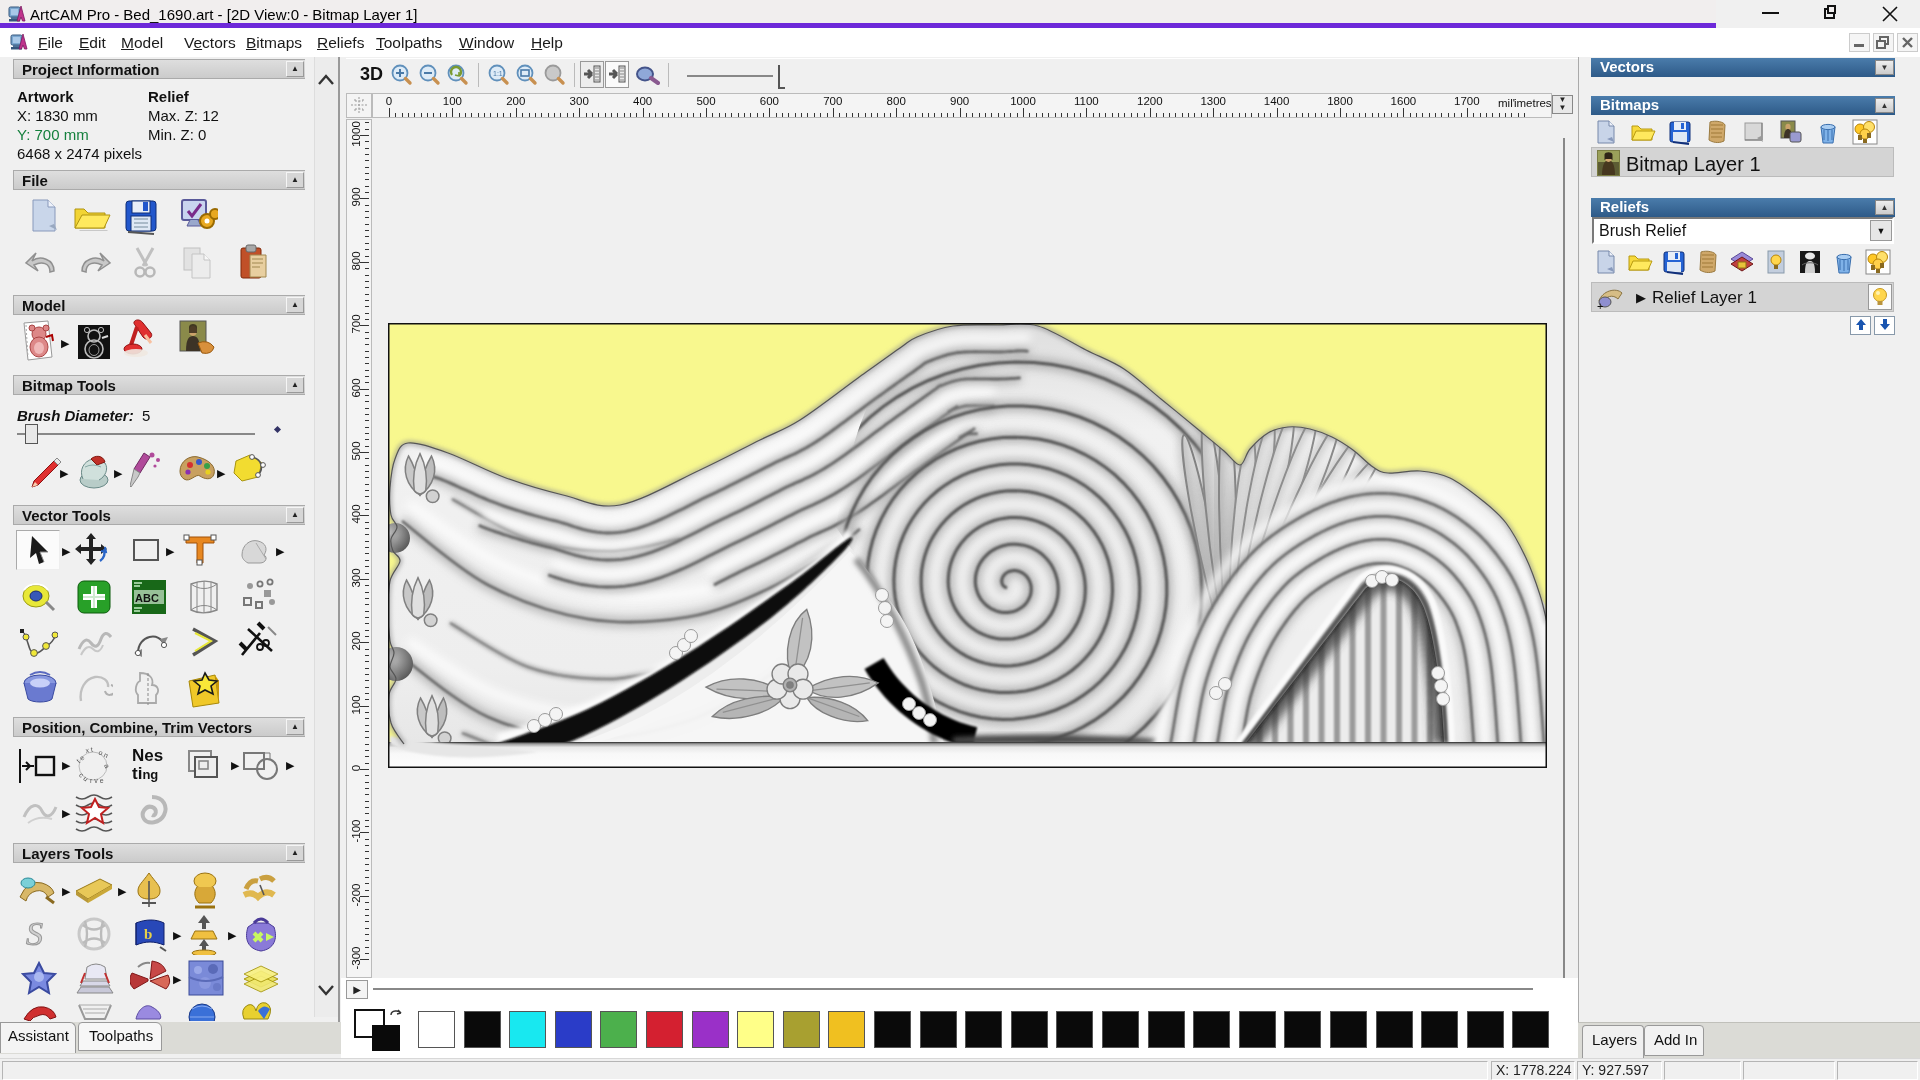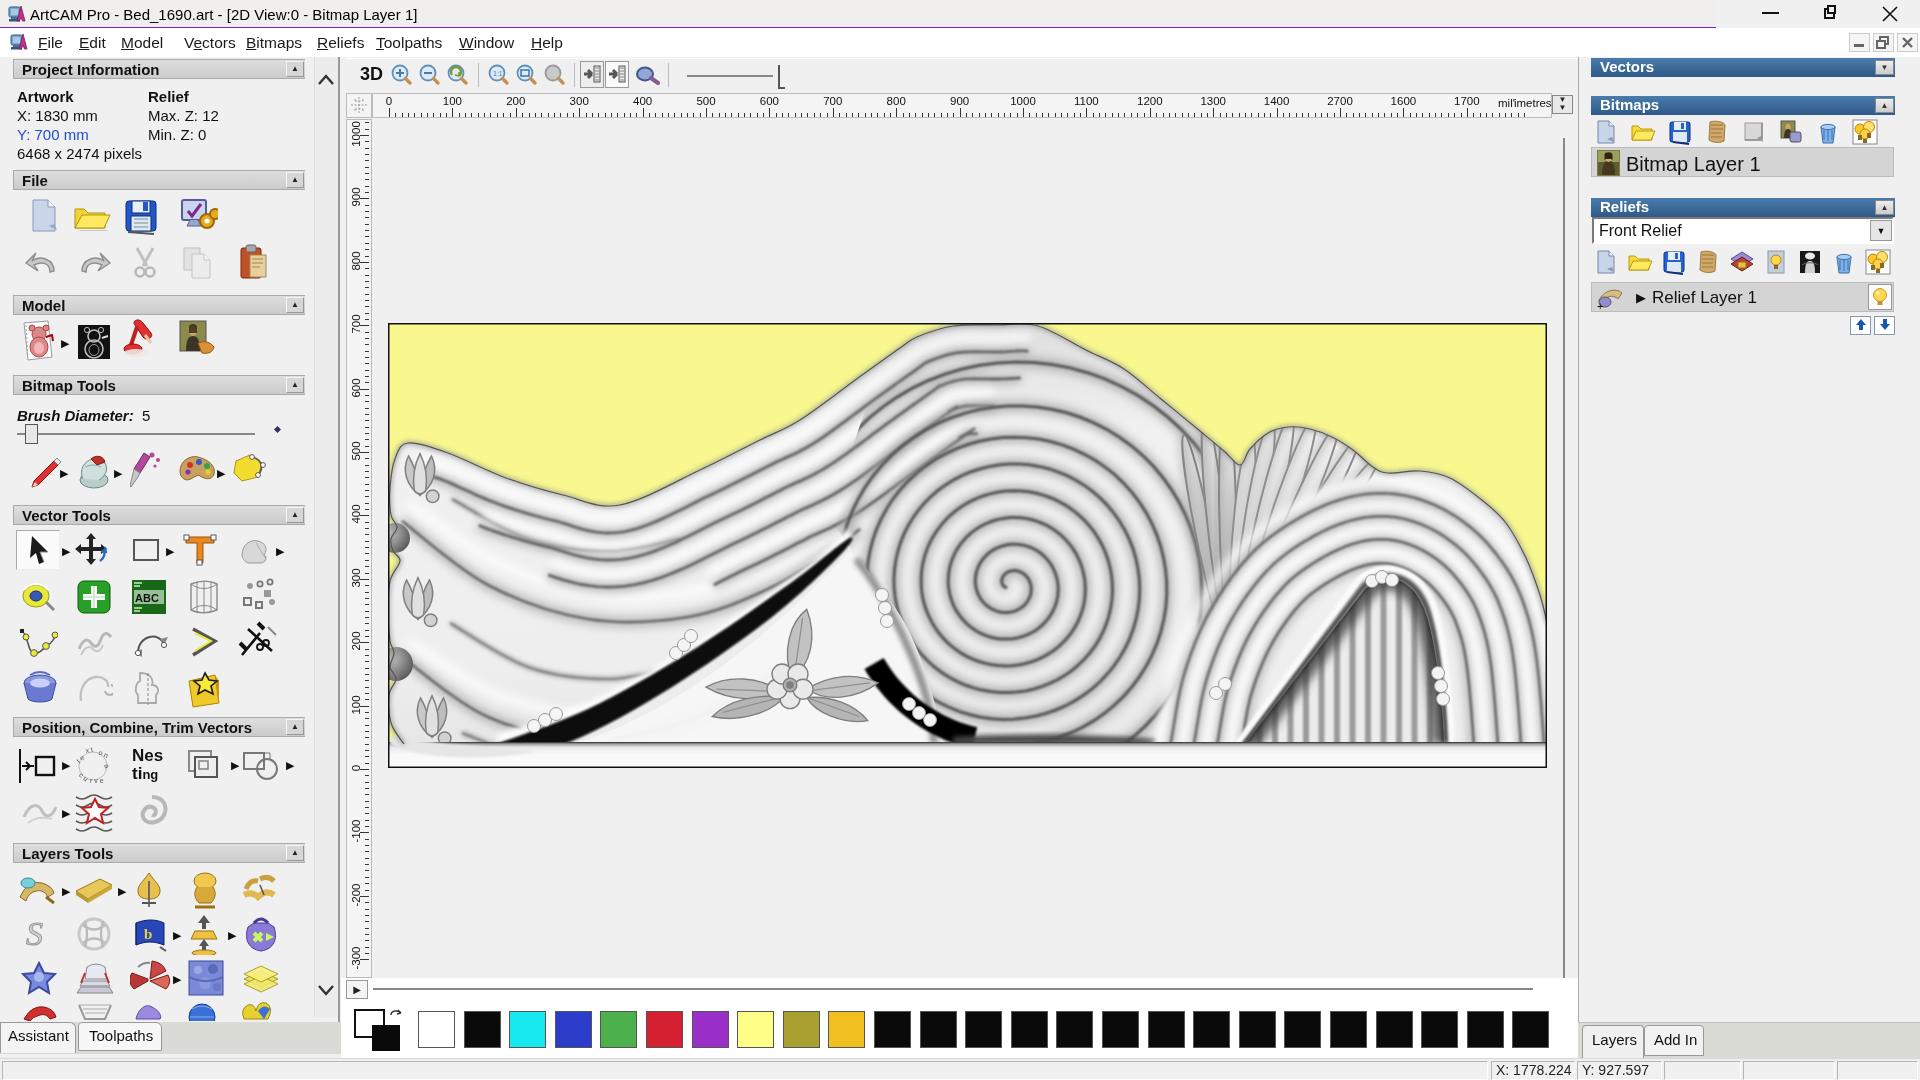--- a/index.html
+++ b/index.html
@@ -5,21 +5,21 @@
 .abs{position:absolute}
 .hdrL{position:absolute;left:13px;width:292px;height:20px;background:linear-gradient(#dedede,#cbcbcb);border:1px solid #aaa;border-right:none;font-weight:bold;font-size:15px;color:#111;line-height:19px;padding-left:8px}
 .hbtn{position:absolute;width:18px;height:16px;background:#d6d6d6;border:1px solid #999;border-top-color:#f5f5f5;border-left-color:#f5f5f5;text-align:center;line-height:14px;font-size:8px;color:#222}
 .bluehdr{position:absolute;left:1590px;width:304px;height:19px;background:linear-gradient(#4a7cab,#2e5a88);color:#fff;font-weight:bold;font-size:15px;line-height:18px;padding-left:9px}
 .bbtn{position:absolute;width:19px;height:15px;background:linear-gradient(#eee,#ccc);border:1px solid #888;text-align:center;line-height:13px;font-size:8px;color:#333}
 .tick{position:absolute;background:#333}
 .rnum{position:absolute;font-size:11.5px;color:#111}
 .sw{position:absolute;width:37px;height:37px;border:1px solid #555}
 .cell{position:absolute;height:19px;border:1px solid #b5b5b5;border-bottom-color:#fff;border-right-color:#fff;font-size:14px;color:#222;line-height:17px;padding-left:4px}
 </style></head><body>
-<div class="abs" style="left:0;top:0;width:1716px;height:28px;background:#f1eeee;border-bottom:1px solid #6d28d9">
+<div class="abs" style="left:0;top:0;width:1716px;height:28px;background:#f1eeee;border-bottom:5px solid #6d28d9">
     <svg class="abs" style="left:7px;top:4px" width="20" height="20" viewBox="0 0 20 20">
       <rect x="2" y="3" width="11" height="10" rx="1.5" fill="#7ba7d0" stroke="#35567c"></rect>
       <rect x="4" y="5" width="7" height="6" fill="#a8c8e8"></rect>
       <rect x="4" y="13" width="7" height="2" fill="#4c6f96"></rect>
       <rect x="2" y="15" width="11" height="2.5" fill="#35567c"></rect>
       <path d="M10,17 L14,2 L18,17 L15.5,17 L14,13 L12.5,17 Z" fill="#c0338c" stroke="#7c1660" stroke-width="0.8"></path>
     </svg>
     <div class="abs" style="left:30px;top:6px;font-size:15px;color:#000">ArtCAM Pro - Bed_1690.art - [2D View:0 - Bitmap Layer 1]</div>
     <div class="abs" style="left:1762px;top:12px;width:17px;height:2px;background:#111"></div>
     <div class="abs" style="left:1822px;top:6px;width:11px;height:11px;border:2px solid #111;margin:2px"></div>
@@ -56,21 +56,21 @@
     <svg class="abs" style="left:1901px;top:8px" width="14" height="13">
       <path d="M2,2 L11,11 M11,2 L2,11" stroke="#666" stroke-width="2.4"></path>
     </svg>
   </div>
 <div class="abs" style="left:0;top:57px;width:341px;height:797px;background:#f0f0f0">
     <div class="abs" style="left:338px;top:0;width:2px;height:965px;background:#999"></div>
     <div class="hdrL" style="top:2px">Project Information</div>
     <div class="hbtn" style="left:286px;top:4px">▲</div>
     <div class="abs" style="left:17px;top:31px;font-size:15px;font-weight:bold;color:#111">Artwork</div>
     <div class="abs" style="left:17px;top:50px;font-size:15px;color:#111">X: 1830 mm</div>
-    <div class="abs" style="left:17px;top:69px;font-size:15px;color:#1d4ed8">Y: 700 mm</div>
+    <div class="abs" style="left:17px;top:69px;font-size:15px;color:#15803d">Y: 700 mm</div>
     <div class="abs" style="left:17px;top:88px;font-size:15px;color:#111">6468 x 2474 pixels</div>
     <div class="abs" style="left:148px;top:31px;font-size:15px;font-weight:bold;color:#111">Relief</div>
     <div class="abs" style="left:148px;top:50px;font-size:15px;color:#111">Max. Z: 12</div>
     <div class="abs" style="left:148px;top:69px;font-size:15px;color:#111">Min. Z: 0</div>
     <div class="hdrL" style="top:113px">File</div>
     <div class="hbtn" style="left:286px;top:115px">▲</div>
     <div class="hdrL" style="top:238px">Model</div>
     <div class="hbtn" style="left:286px;top:240px">▲</div>
     <div class="hdrL" style="top:318px">Bitmap Tools</div>
     <div class="hbtn" style="left:286px;top:320px">▲</div>
@@ -684,21 +684,21 @@
       <div class="tick" style="left:909.9px;top:19px;width:1px;height:4px"></div>
       <div class="tick" style="left:916.3px;top:19px;width:1px;height:4px"></div>
       <div class="tick" style="left:922.6px;top:19px;width:1px;height:4px"></div>
       <div class="tick" style="left:929.0px;top:19px;width:1px;height:4px"></div>
       <div class="tick" style="left:935.3px;top:19px;width:1px;height:4px"></div>
       <div class="tick" style="left:941.6px;top:19px;width:1px;height:4px"></div>
       <div class="tick" style="left:948.0px;top:19px;width:1px;height:4px"></div>
       <div class="tick" style="left:954.3px;top:19px;width:1px;height:4px"></div>
       <div class="tick" style="left:960.7px;top:19px;width:1px;height:4px"></div>
       <div class="tick" style="left:967.0px;top:14px;width:1px;height:9px"></div>
-      <div class="rnum" style="left:947.0px;top:1px;width:40px;text-align:center">2700</div>
+      <div class="rnum" style="left:947.0px;top:1px;width:40px;text-align:center">1800</div>
       <div class="tick" style="left:973.3px;top:19px;width:1px;height:4px"></div>
       <div class="tick" style="left:979.7px;top:19px;width:1px;height:4px"></div>
       <div class="tick" style="left:986.0px;top:19px;width:1px;height:4px"></div>
       <div class="tick" style="left:992.4px;top:19px;width:1px;height:4px"></div>
       <div class="tick" style="left:998.7px;top:19px;width:1px;height:4px"></div>
       <div class="tick" style="left:1005.0px;top:19px;width:1px;height:4px"></div>
       <div class="tick" style="left:1011.4px;top:19px;width:1px;height:4px"></div>
       <div class="tick" style="left:1017.7px;top:19px;width:1px;height:4px"></div>
       <div class="tick" style="left:1024.1px;top:19px;width:1px;height:4px"></div>
       <div class="tick" style="left:1030.4px;top:14px;width:1px;height:9px"></div>
@@ -1157,21 +1157,21 @@
           <rect x="1" y="12" width="21" height="13" fill="#5c5c34"></rect>
           <path d="M5,25 C5,15 8,10 11.5,10 C15,10 18,15 18,25 Z" fill="#46371f"></path>
           <ellipse cx="11.5" cy="7.5" rx="3.6" ry="4.4" fill="#d2a770"></ellipse>
           <path d="M7.5,4.5 C8,1.5 15,1.5 15.5,4.5 L15.5,10 L14,9 L9,9 L7.5,10 Z" fill="#2e2417"></path>
         </svg></div>
       <div class="abs" style="left:34px;top:5px;font-size:20px;color:#111">Bitmap Layer 1</div>
     </div>
     <div class="bluehdr" style="left:12px;top:141px;width:304px">Reliefs</div>
     <div class="bbtn" style="left:296px;top:143px">▲</div>
     <div class="abs" style="left:13px;top:160px;width:302px;height:27px;background:#fff;border:2px solid #7a7a7a;border-bottom-color:#fff;border-right-color:#fff">
-      <div class="abs" style="left:5px;top:3px;font-size:16px;color:#111">Front Relief</div>
+      <div class="abs" style="left:5px;top:3px;font-size:16px;color:#111">Brush Relief</div>
       <div class="abs" style="left:276px;top:1px;width:22px;height:21px;background:#e6e6e6;border:1px solid #999;text-align:center;line-height:20px;font-size:9px;color:#111">▼</div>
     </div>
     <div class="abs" style="left:14px;top:192px;width:26px;height:26px"><svg width="26" height="26" viewBox="0 0 26 26">
         <path d="M5,2 L16,2 L21,7 L21,24 L5,24 Z" fill="#c8d4e8" stroke="#7788aa"></path>
         <path d="M16,2 L16,7 L21,7" fill="#eef2fa" stroke="#7788aa"></path>
         <path d="M14,20 l7,3 l-2,-5 Z" fill="#8899bb"></path>
       </svg></div>
     <div class="abs" style="left:48px;top:192px;width:26px;height:26px"><svg width="26" height="26" viewBox="0 0 26 26">
         <path d="M2,8 L2,21 L22,21 L22,10 L11,10 L8,7 L2,7 Z" fill="#f7d93c" stroke="#b89a10"></path>
         <path d="M2,21 L6,12 L25,12 L21,21 Z" fill="#ffe95e" stroke="#b89a10"></path>

